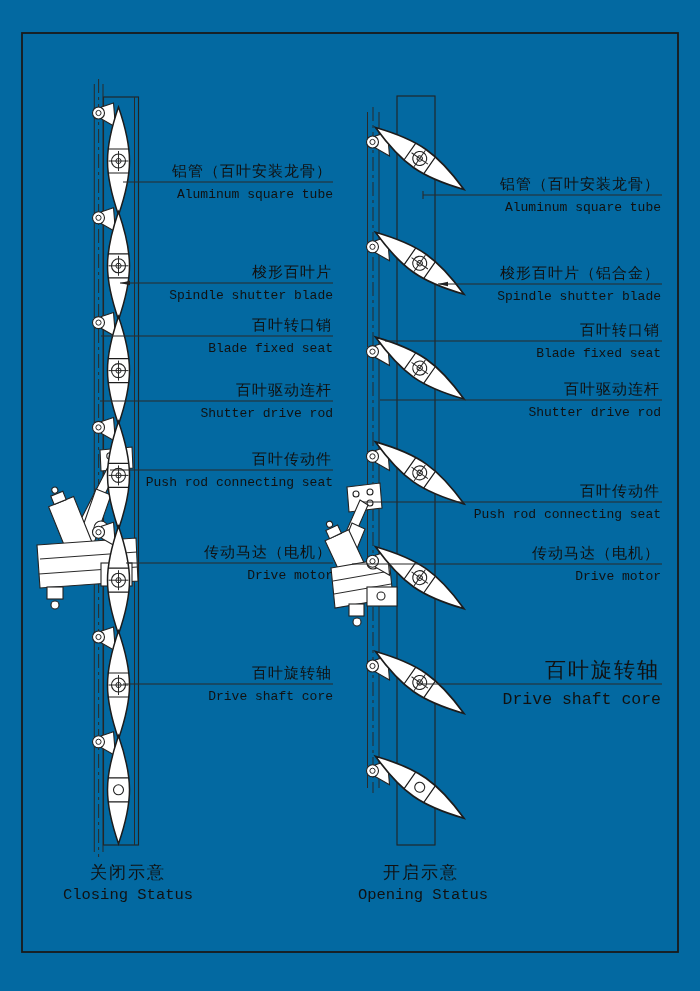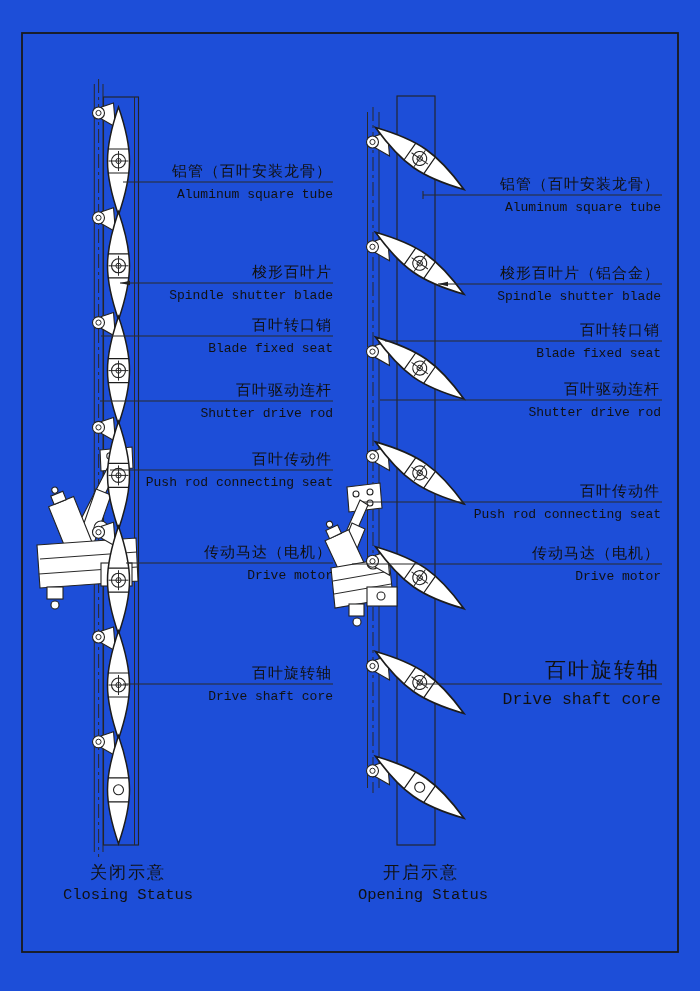--- a/index.html
+++ b/index.html
@@ -1,19 +1,19 @@
 <!DOCTYPE html>
 <html><head>
 <meta charset="utf-8">
 <style>
   html,body{margin:0;padding:0;background:#fff;}
   .page{
     position:relative;
     width:700px;height:991px;
-    background:#1d4ed8;
+    background:#0369a1;
     font-family:"Liberation Serif","DejaVu Serif",serif;
     overflow:hidden;
   }
   svg{display:block;}
   .ln{stroke:#222;fill:none;stroke-width:1.1;}
   .ln-thin{stroke:#2a2a2a;fill:none;stroke-width:1;}
   .shape{stroke:#222;fill:#ffffff;stroke-width:1.1;}
   .blade{stroke:#1c1c1c;fill:#ffffff;stroke-width:1.5;}
   .blade-open{stroke:#1c1c1c;fill:#ffffff;stroke-width:1.7;}
   .band{stroke:#1c1c1c;fill:none;stroke-width:1.2;}

